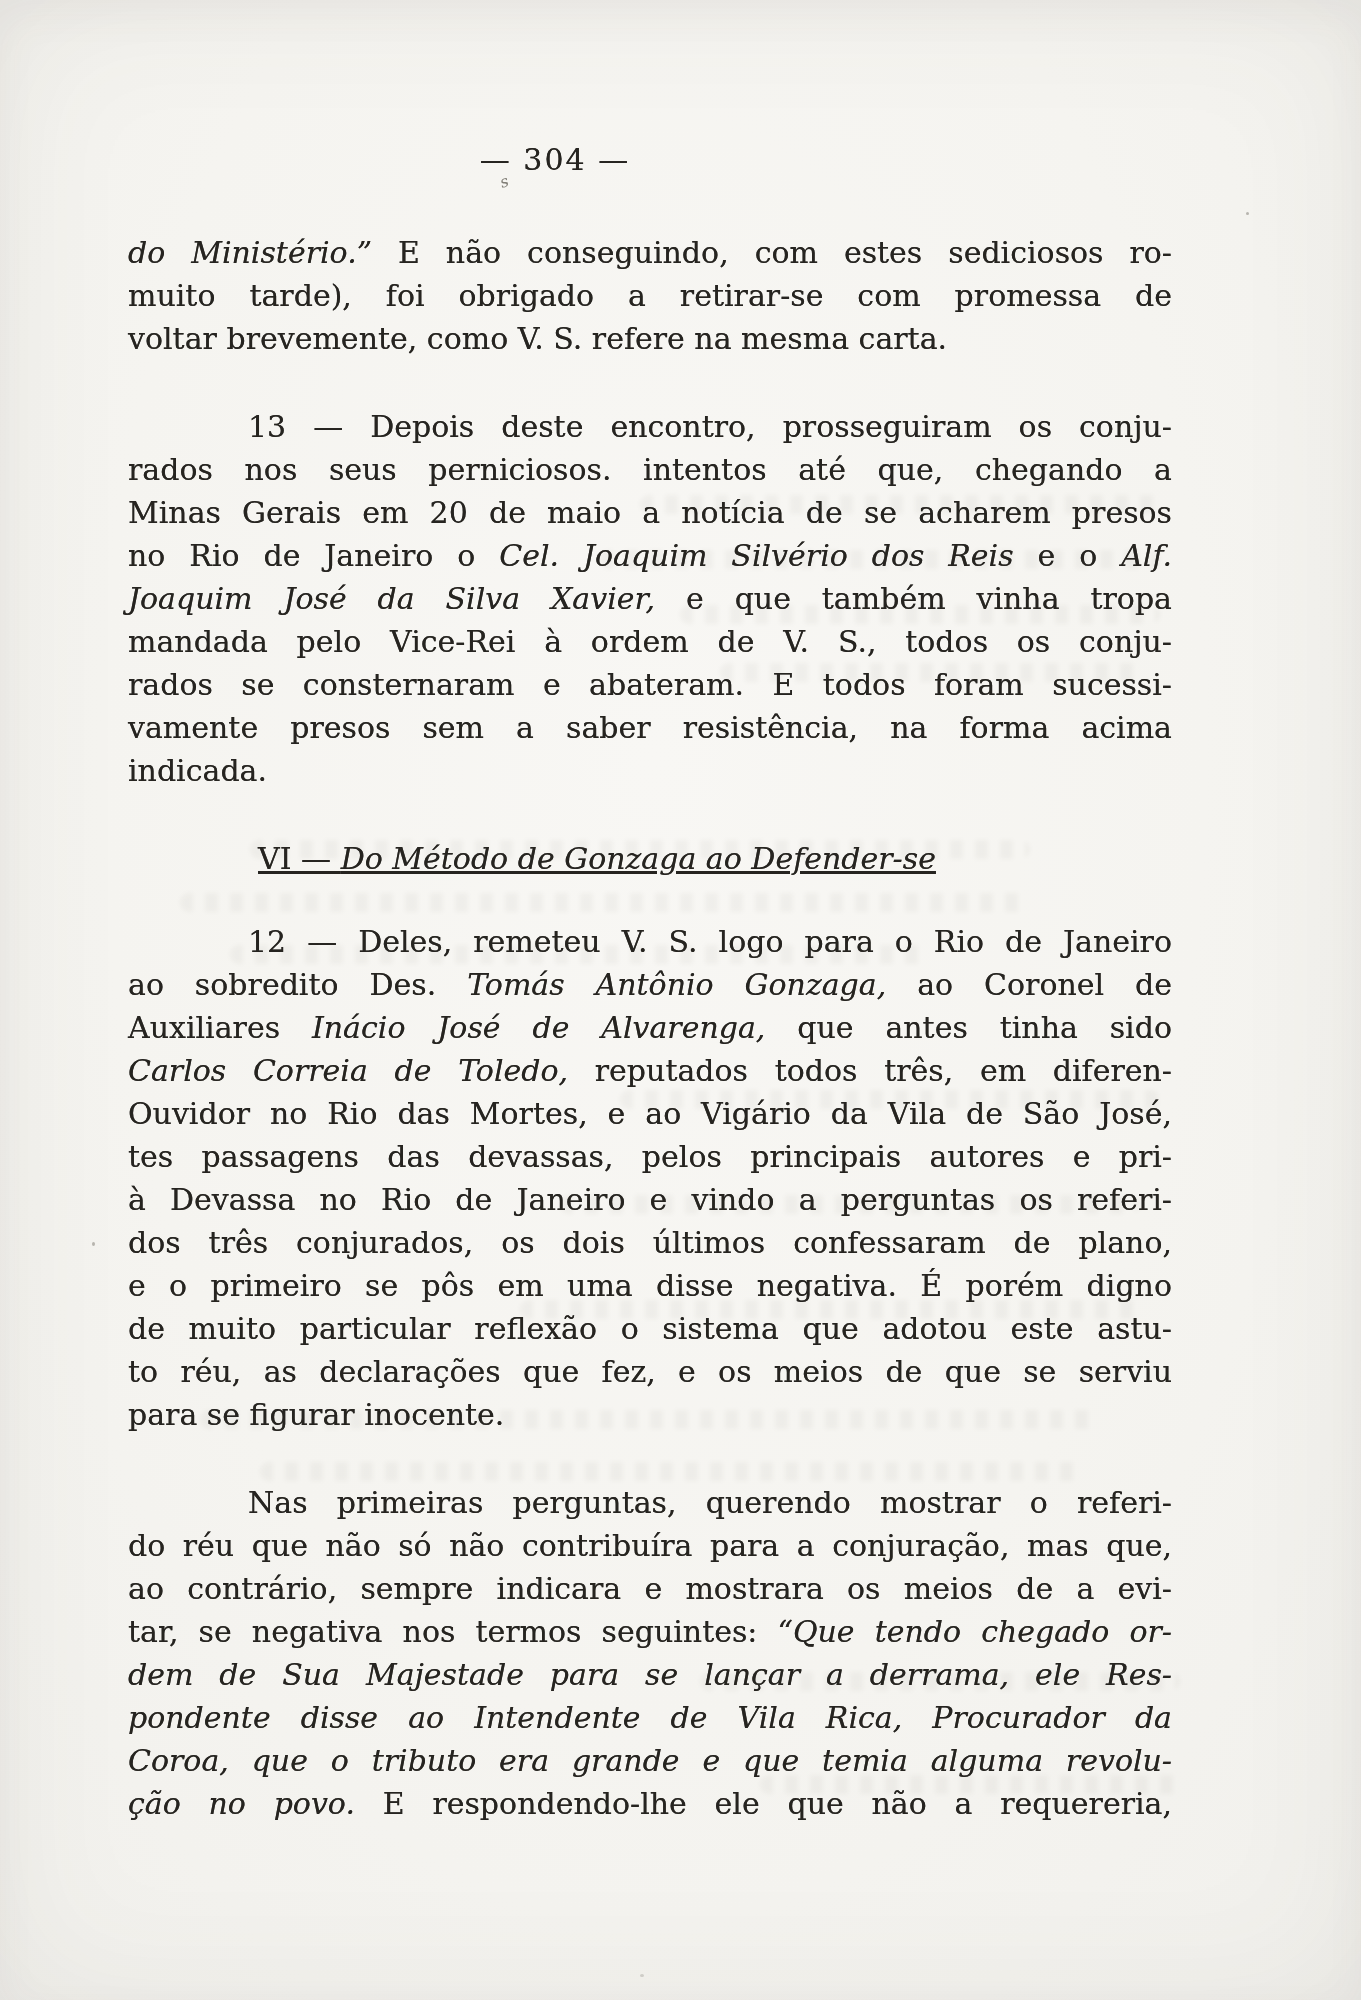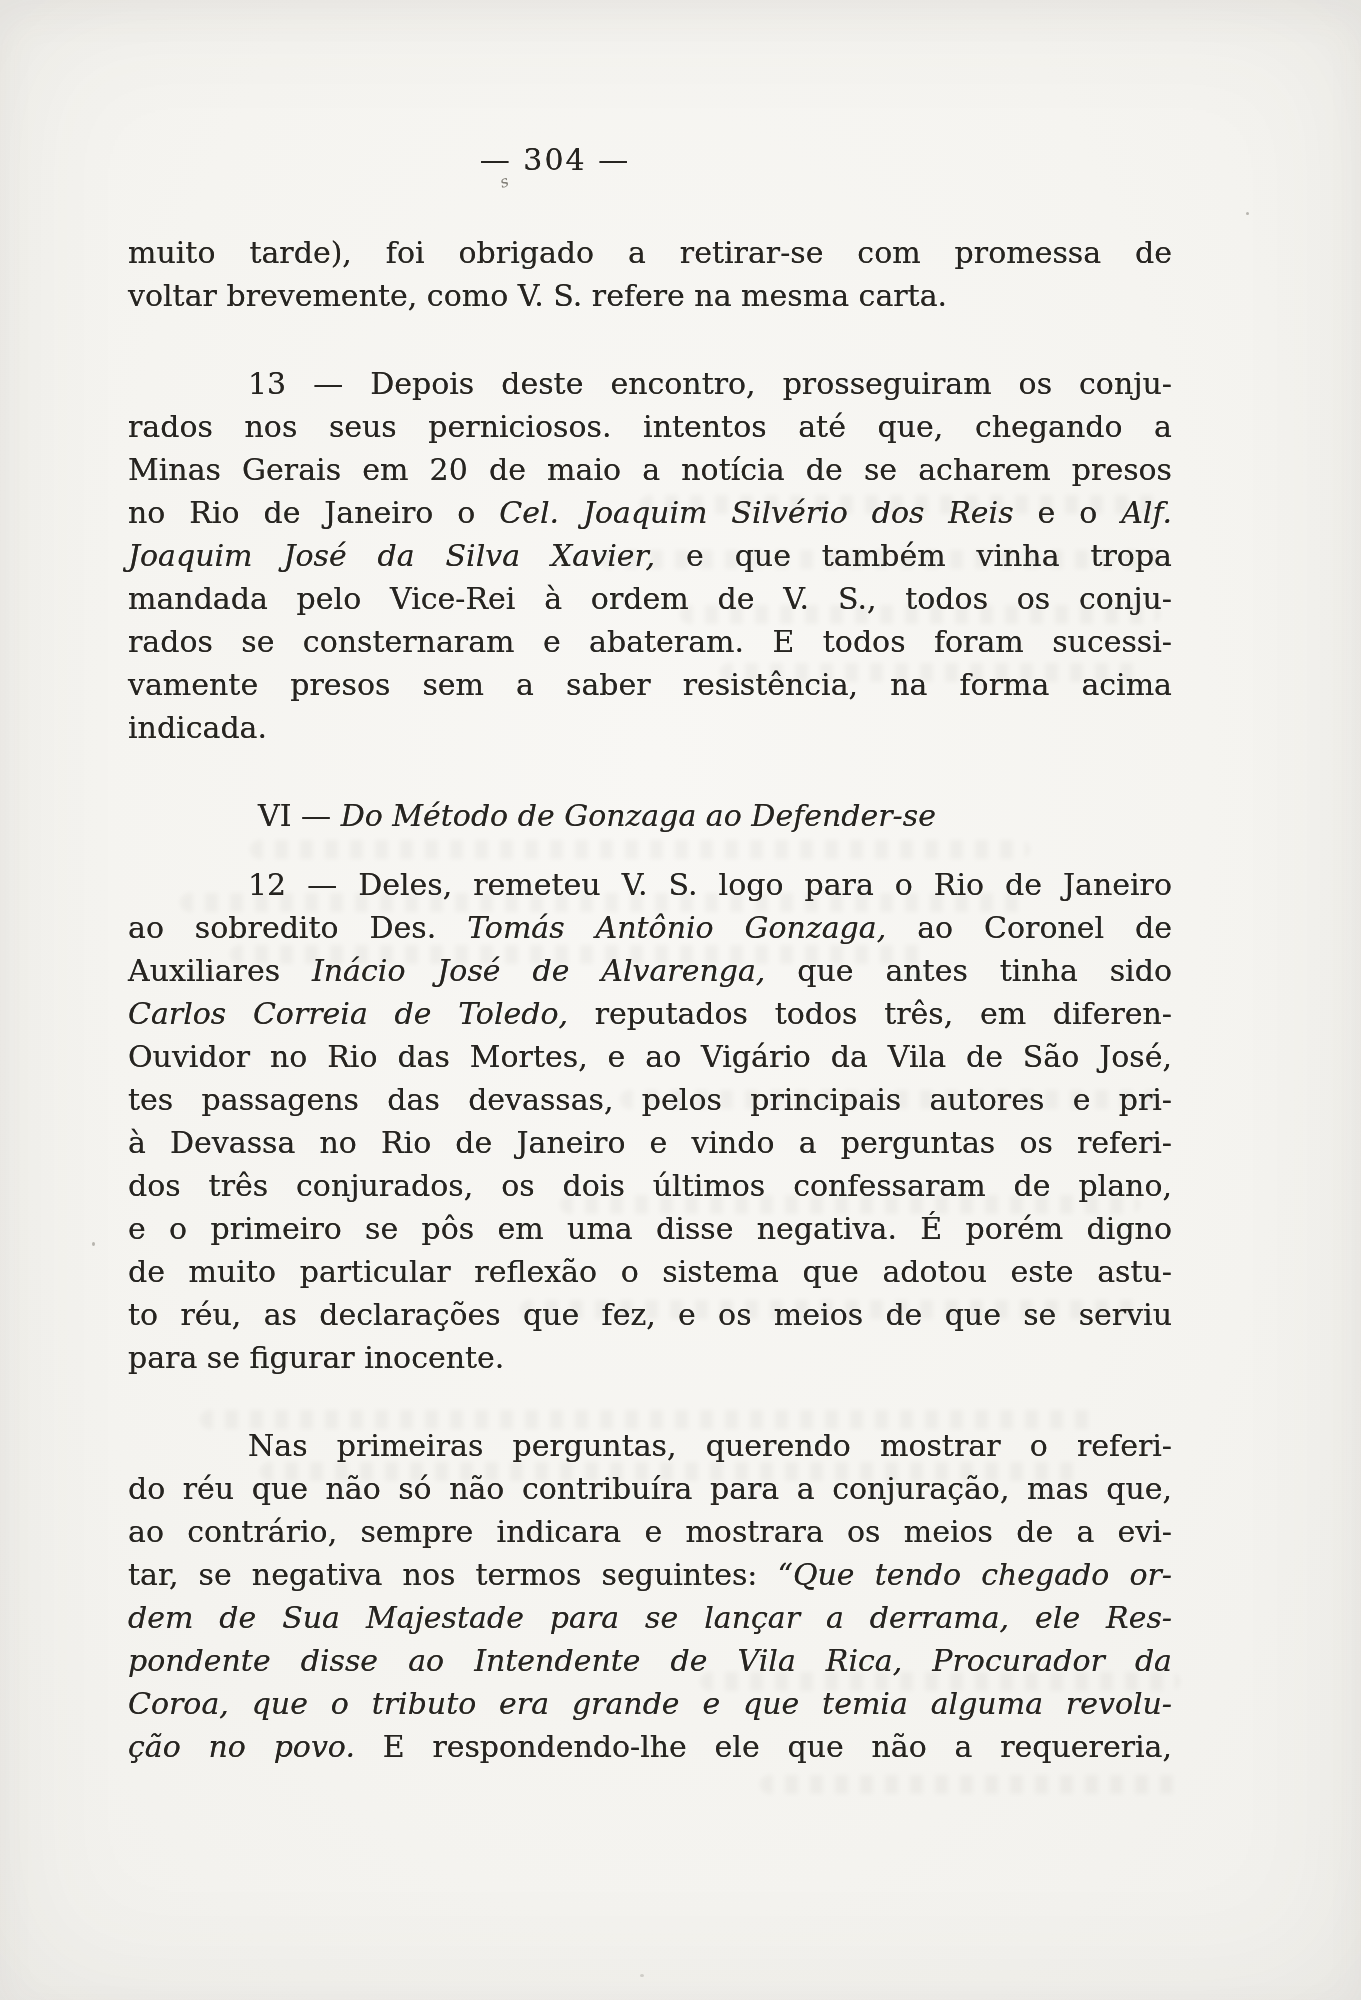--- a/index.html
+++ b/index.html
@@ -29,21 +29,21 @@
     transform:translateX(-95px);
   }
   .para{margin:0 0 45px 0;}
   .para .line{
     height:43px;white-space:nowrap;
     text-align:justify;text-align-last:justify;
   }
   .para .line{white-space:normal;}
   .para .line.end{text-align-last:left;}
   .para.indent .line.first{padding-left:120px;}
-  .para.heading{margin:13px 0 26px 0;}
+  .para.heading{margin:13px 0 40px 0;text-decoration:underline;}
   .para.heading .line{
     text-align:center;text-align-last:center;
     transform:translateX(-53px);
   }
   .it{font-style:italic;}
   
   .ghost{
     position:absolute;height:19px;border-radius:9px;
     background:repeating-linear-gradient(90deg,
       rgba(122,118,106,.85) 0 13px, rgba(122,118,106,0) 13px 25px);
@@ -80,20 +80,21 @@
 
   <span class="squiggle">s</span>
   <span class="speck" style="left:1246px;top:212px;width:3px;height:3px;"></span>
   <span class="speck" style="left:92px;top:1242px;width:3px;height:4px;"></span>
   <span class="speck" style="left:640px;top:1974px;width:4px;height:3px;opacity:.25;"></span>
 
   <div class="text-block">
     <div class="page-number">— 304 —</div>
     <div>
         <div class="para">
+          <div class="line"><span class="it">do Ministério.”</span><span> E não conseguindo, com estes sediciosos ro-</span></div>
           <div class="line"><span>muito tarde), foi obrigado a retirar-se com promessa de</span></div>
           <div class="line end"><span>voltar brevemente, como V. S. refere na mesma carta.</span></div>
         </div>
         <div class="para indent">
           <div class="line first"><span>13 — Depois deste encontro, prosseguiram os conju-</span></div>
           <div class="line"><span>rados nos seus perniciosos. intentos até que, chegando a</span></div>
           <div class="line"><span>Minas Gerais em 20 de maio a notícia de se acharem presos</span></div>
           <div class="line"><span>no Rio de Janeiro o </span><span class="it">Cel. Joaquim Silvério dos Reis</span><span> e o </span><span class="it">Alf.</span></div>
           <div class="line"><span class="it">Joaquim José da Silva Xavier,</span><span> e que também vinha tropa</span></div>
           <div class="line"><span>mandada pelo Vice-Rei à ordem de V. S., todos os conju-</span></div>

